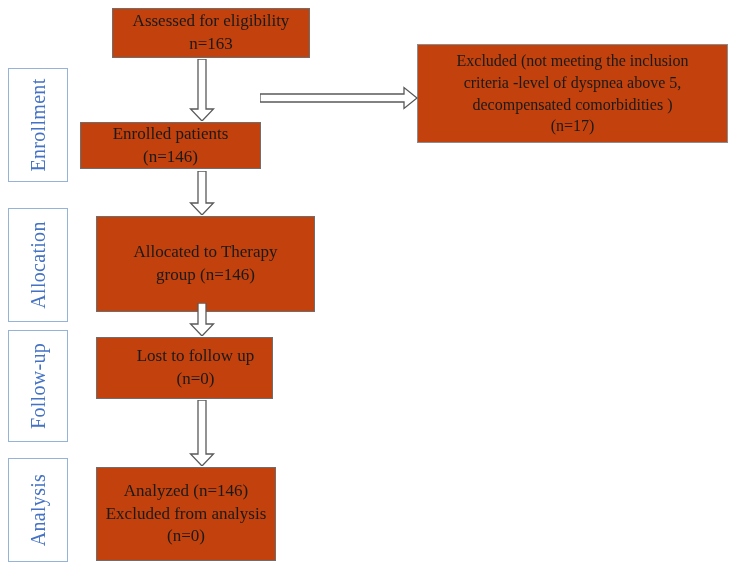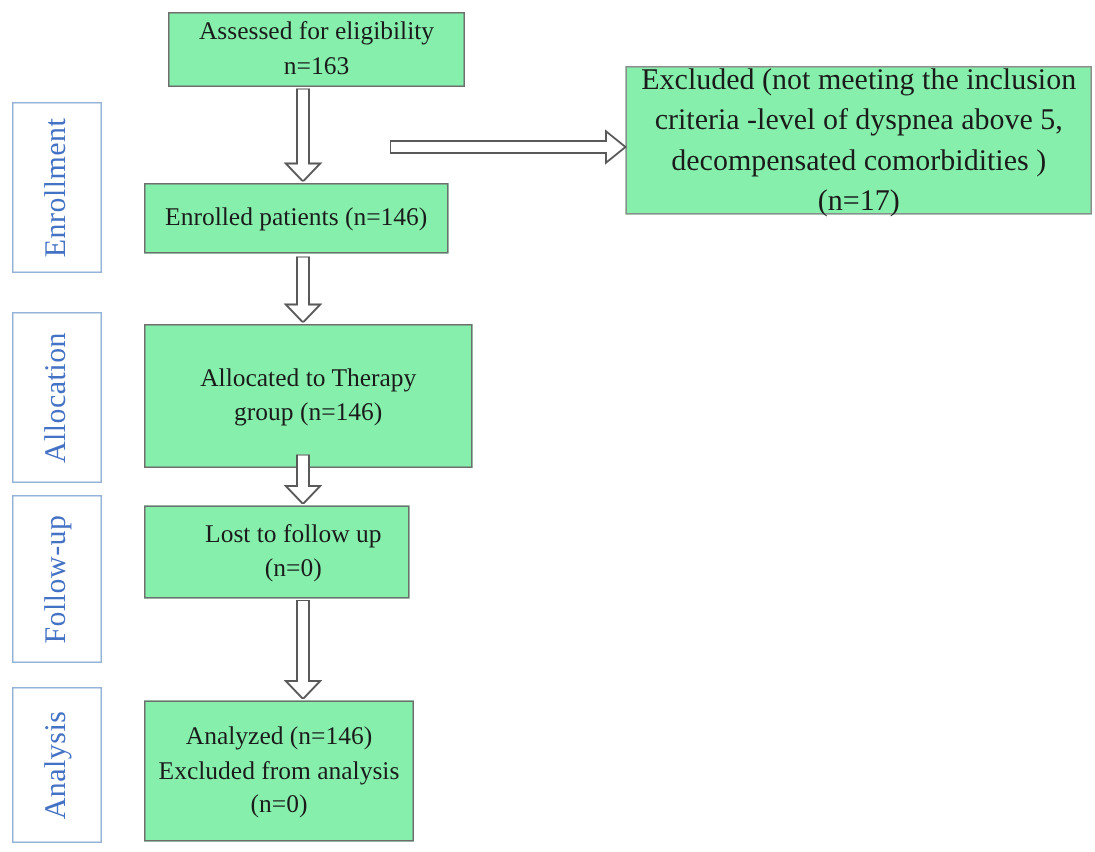--- a/index.html
+++ b/index.html
@@ -13,29 +13,29 @@
     position:relative;
     width:730px;height:568px;
     background:#ffffff;
     font-family:"Liberation Serif","DejaVu Serif",serif;
     color:#1a1a1a;
     overflow:hidden;
   }
   .flow-box{
     position:absolute;
     border:1.4px solid var(--box-border);
-    background:#86efac;
+    background:#c2410c;
     display:flex;align-items:center;justify-content:center;
     text-align:center;
     font-size:17px;line-height:1.35;
     white-space:pre-line;
     box-sizing:border-box;
     padding:2px 6px;
   }
-  .flow-box.small{font-size:20px;border-color:#8c8c8c;}
+  .flow-box.small{font-size:16px;border-color:#8c8c8c;}
   .side-label{
     position:absolute;
     border:1.3px solid var(--side-border);
     background:#ffffff;
     box-sizing:border-box;
   }
   .side-label span{
     position:absolute;top:50%;left:50%;
     transform:translate(-50%,-50%) rotate(-90deg);
     white-space:nowrap;
@@ -65,21 +65,21 @@
   </div>
 
   <div class="flow-box" style="left:112px;top:8px;width:198px;height:50px;">Assessed for eligibility
 n=163</div>
 
   <div class="flow-box small" style="left:417px;top:44px;width:311px;height:99px;">Excluded (not meeting the inclusion
 criteria -level of dyspnea above 5,
 decompensated comorbidities )
 (n=17)</div>
 
-  <div class="flow-box" style="left:96px;top:122px;width:203px;height:47px;">Enrolled patients (n=146)</div>
+  <div class="flow-box" style="left:80px;top:122px;width:181px;height:47px;">Enrolled patients (n=146)</div>
 
   <div class="flow-box" style="left:96px;top:216px;width:219px;height:96px;">Allocated to Therapy
 group (n=146)</div>
 
   <div class="flow-box" style="left:96px;top:337px;width:177px;height:62px;padding-left:28px;">Lost to follow up (n=0)</div>
 
   <div class="flow-box" style="left:96px;top:467px;width:180px;height:94px;">Analyzed (n=146)
 Excluded from analysis
 (n=0)</div>
 

